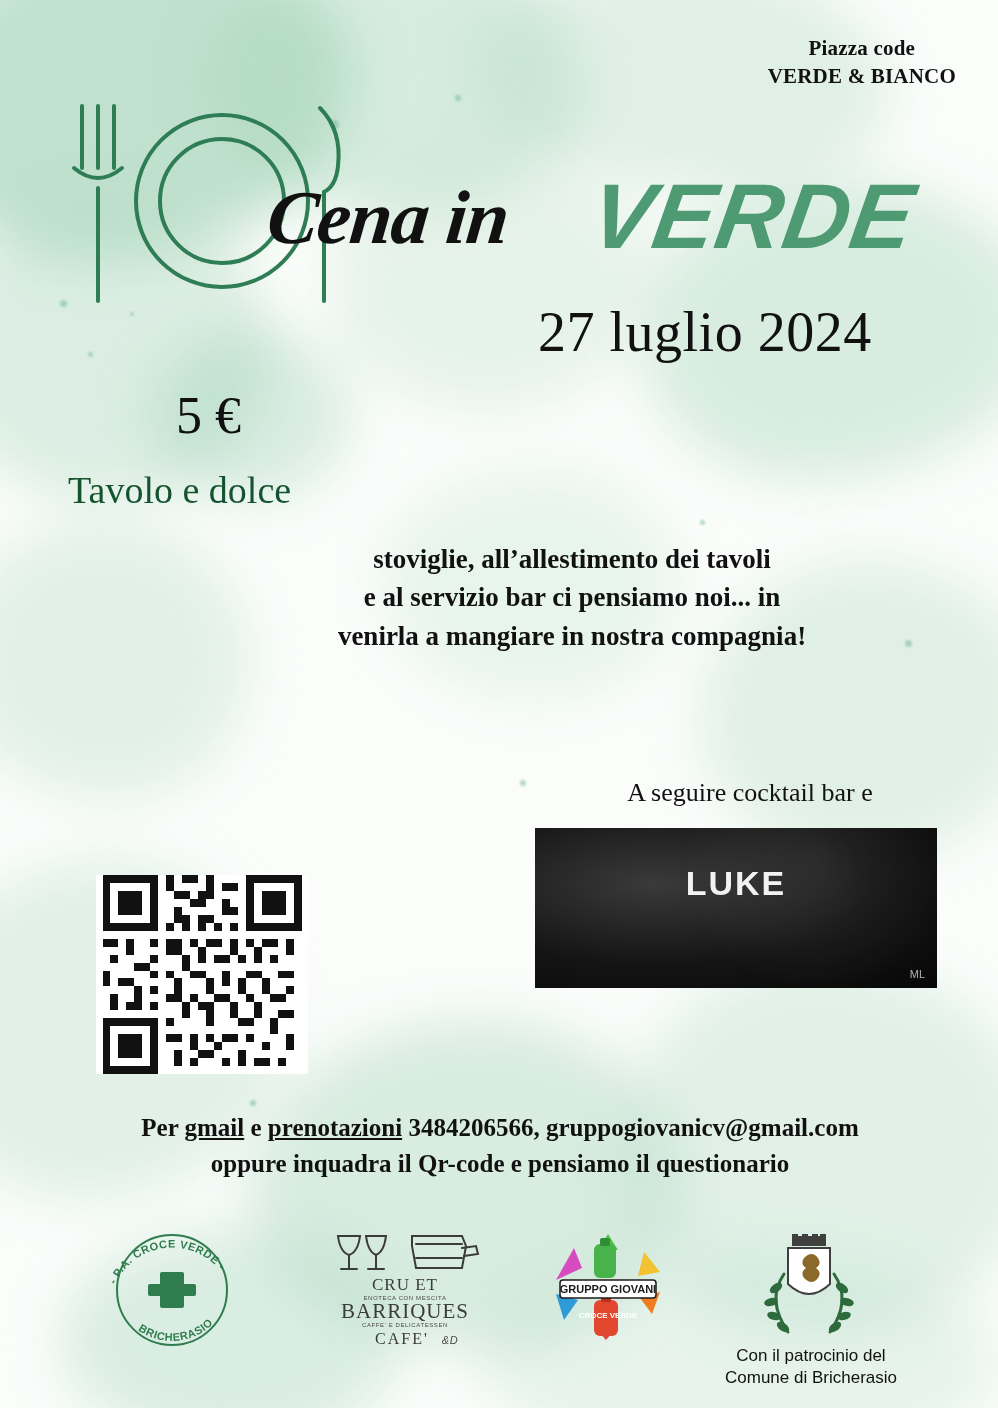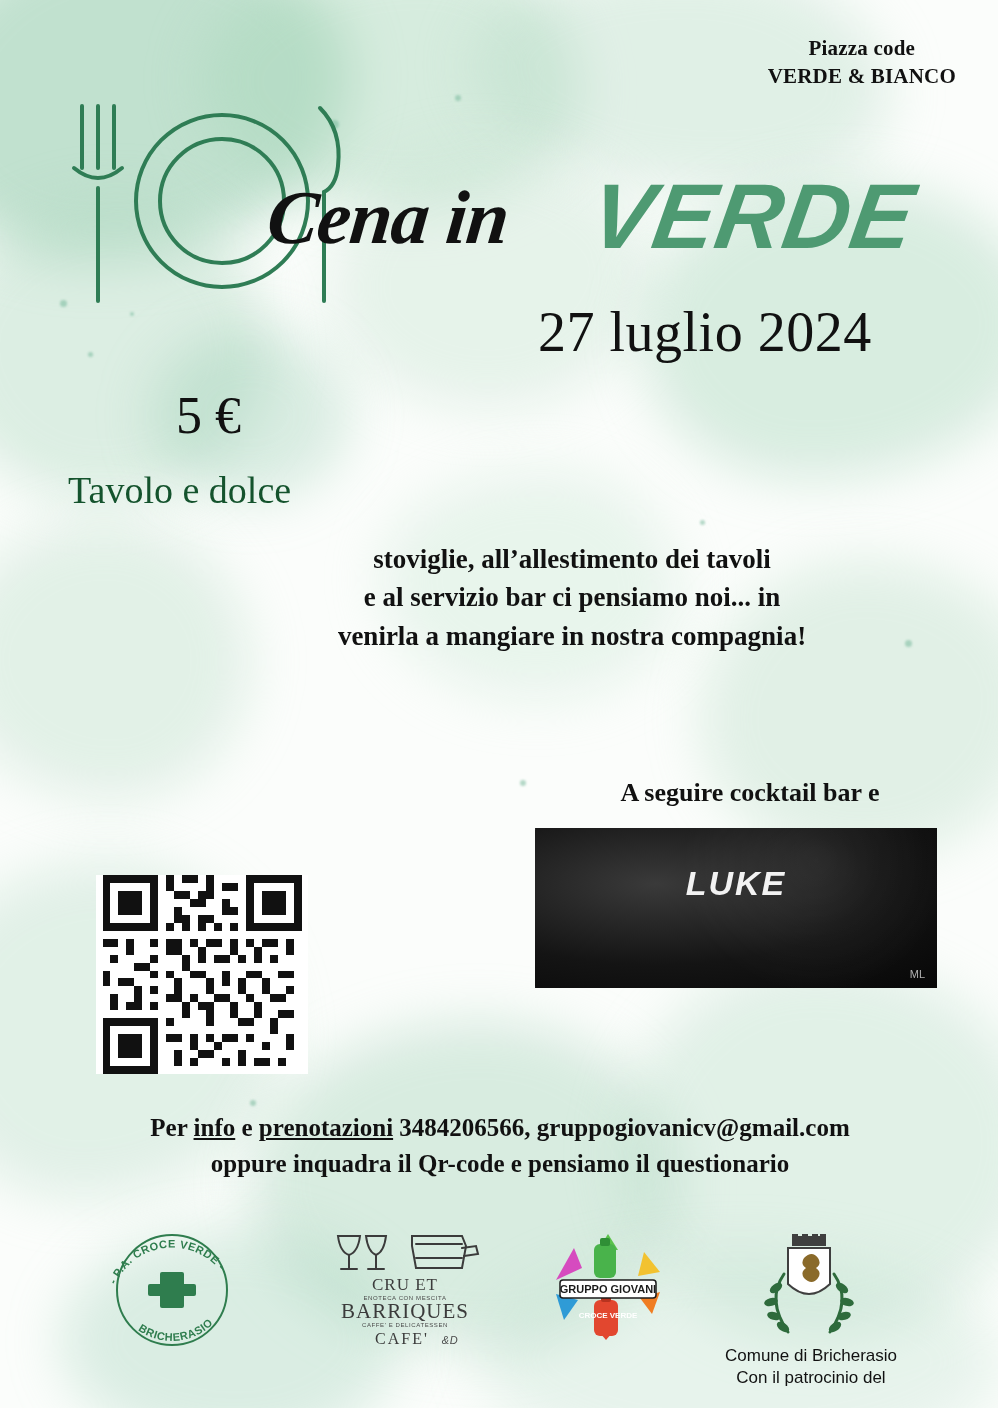--- a/index.html
+++ b/index.html
@@ -157,21 +157,21 @@
   }
 
   
   #cocktail-line {
     position: absolute;
     left: 520px;
     top: 778px;
     width: 460px;
     text-align: center;
     font-family: "Liberation Serif", serif;
-    font-weight: bold;
+    font-weight: normal;
     font-size: 26px;
     color: #111;
   }
 
   
   #artist-banner {
     position: absolute;
     left: 535px;
     top: 828px;
     width: 402px;
@@ -194,21 +194,20 @@
     position: absolute;
     left: 0; right: 0;
     top: 34px;
     text-align: center;
     font-family: "Liberation Sans", sans-serif;
     font-weight: bold;
     font-size: 34px;
     letter-spacing: 2px;
     color: #f2f2f2;
     line-height: 1.25;
-    font-style: italic;
   }
   #artist-banner .artist-mark {
     position: absolute;
     right: 12px;
     bottom: 8px;
     font-family: "Liberation Sans", sans-serif;
     font-size: 11px;
     color: #cccccc;
     opacity: .85;
   }
@@ -459,21 +458,21 @@
           <rect x="17" y="22" width="1" height="2"></rect>
         <rect x="19" y="23" width="2" height="1"></rect>
           <rect x="22" y="23" width="1" height="1"></rect>
         <rect x="11" y="23" width="1" height="1"></rect>
           <rect x="14" y="21" width="1" height="1"></rect>
       </g>
     </svg>
   </div>
 
   <div id="contact-block">
-    <div><span>Per </span><u>info</u><span> e </span><u>prenotazioni</u><span> 3484206566, gruppogiovanicv@gmail.com</span></div>
+    <div><span>Per </span><u>gmail</u><span> e </span><u>prenotazioni</u><span> 3484206566, gruppogiovanicv@gmail.com</span></div>
     <div>oppure inquadra il Qr-code e pensiamo il questionario</div>
   </div>
 
   <div class="logo" id="logo-croce-verde">
     <svg viewBox="0 0 160 118" width="160" height="118">
       <defs>
         <path id="cvTop" d="M20 66 A62 62 0 0 1 140 66"></path>
         <path id="cvBottom" d="M24 70 A58 58 0 0 0 136 70"></path>
       </defs>
       <circle cx="80" cy="62" r="55" fill="none" stroke="#2f7d4e" stroke-width="2"></circle>
@@ -558,17 +557,17 @@
         <ellipse cx="35" cy="99" rx="7" ry="4" transform="rotate(35 35 99)"></ellipse>
         <ellipse cx="94" cy="60" rx="7" ry="4" transform="rotate(35 94 60)"></ellipse>
         <ellipse cx="99" cy="74" rx="7" ry="4" transform="rotate(15 99 74)"></ellipse>
         <ellipse cx="96" cy="88" rx="7" ry="4" transform="rotate(-15 96 88)"></ellipse>
         <ellipse cx="87" cy="99" rx="7" ry="4" transform="rotate(-35 87 99)"></ellipse>
       </g>
     </svg>
   </div>
 
   <div id="patrocinio">
+    <div>Con il patrocinio del</div>
     <div>Comune di Bricherasio</div>
-    <div>Con il patrocinio del</div>
   </div>
 
 </div>
 
 </body></html>

